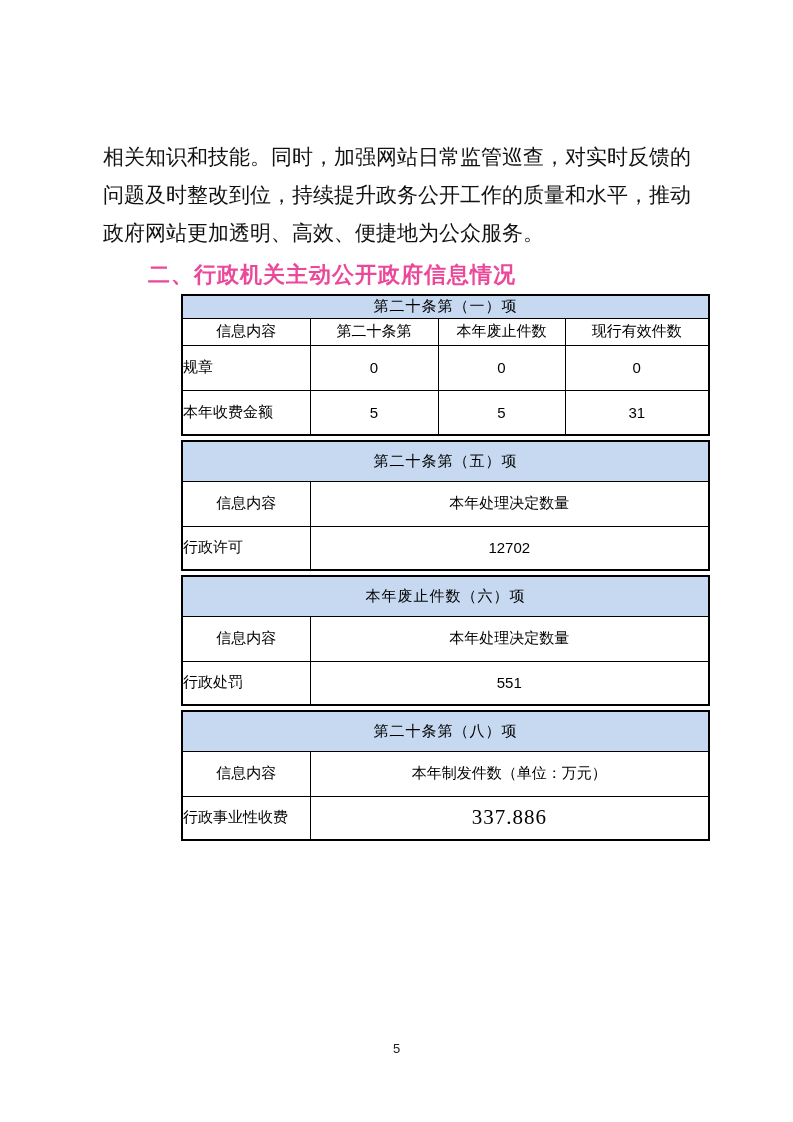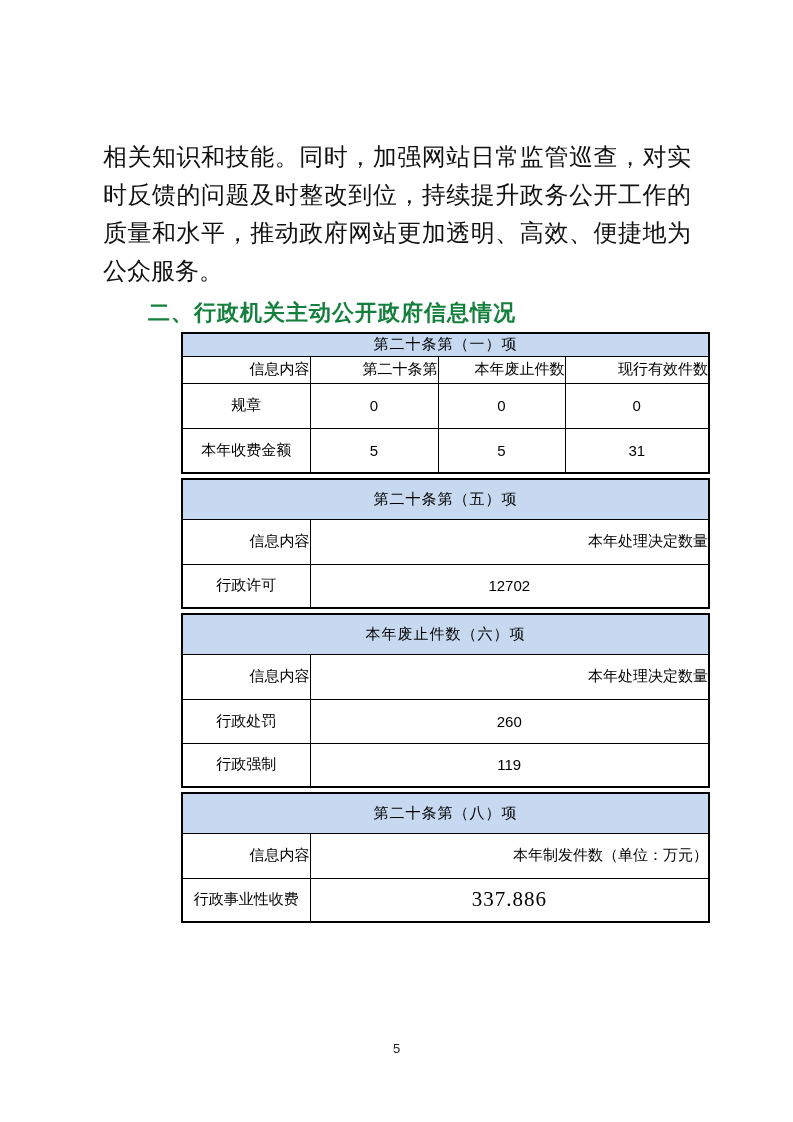--- a/index.html
+++ b/index.html
@@ -12,35 +12,35 @@
     background: #ffffff;
     overflow: hidden;
     font-family: "Liberation Serif", "DejaVu Serif", serif;
     color: #000;
   }
   .content { padding: 138px 103px 0 103px; }
 
   .body-text {
     margin: 0;
     width: 588px;
-    font-size: 24px;
+    font-size: 21px;
     line-height: 38px;
     text-align: justify;
     text-justify: inter-character;
     color: #111;
     font-family: "Liberation Serif", "DejaVu Serif", serif;
   }
 
   .section-heading {
     margin: 8px 0 4px 45px;
     font-family: "Liberation Sans", "DejaVu Sans", sans-serif;
     font-weight: bold;
     font-size: 22px;
     letter-spacing: 1px;
-    color: #15803d;
+    color: #ec4899;
   }
 
   .tables { margin-left: 34px; width: 575px; padding-left: 44px; }
 
   table.info-table {
     border-collapse: collapse;
     table-layout: fixed;
     width: 527px;
     margin: 0 0 4px 0;
     border: 2px solid #000;
@@ -50,22 +50,22 @@
     border: 1.5px solid #000;
     padding: 0;
     font-size: 15px;
     vertical-align: middle;
   }
   td.band {
     background: var(--band-bg, #c6d9f1);
     text-align: center;
     letter-spacing: 1px;
   }
-  td.colhead { text-align: right; }
-  td.rowlabel { text-align: center; padding-left: 8px; }
+  td.colhead { text-align: center; }
+  td.rowlabel { text-align: left; padding-left: 8px; }
   td.val {
     text-align: center;
     font-family: "Liberation Sans", "DejaVu Sans", sans-serif;
     font-size: 14.5px;
   }
   td.val.serif-num {
     font-family: "Liberation Serif", "DejaVu Serif", serif;
     font-size: 21px;
     letter-spacing: 1px;
   }
@@ -161,25 +161,21 @@
         <tbody>
           <tr>
             <td class="band" colspan="2">本年废止件数（六）项</td>
           </tr>
           <tr>
             <td class="colhead">信息内容</td>
             <td class="colhead">本年处理决定数量</td>
           </tr>
           <tr>
             <td class="rowlabel">行政处罚</td>
-            <td class="val">260</td>
-          </tr>
-          <tr>
-            <td class="rowlabel">行政强制</td>
-            <td class="val">119</td>
+            <td class="val">551</td>
           </tr>
         </tbody>
       </table>
 
       <table class="info-table sx">
         <colgroup>
             <col style="width:128px">
             <col style="width:399px">
           </colgroup>
         <tbody>

